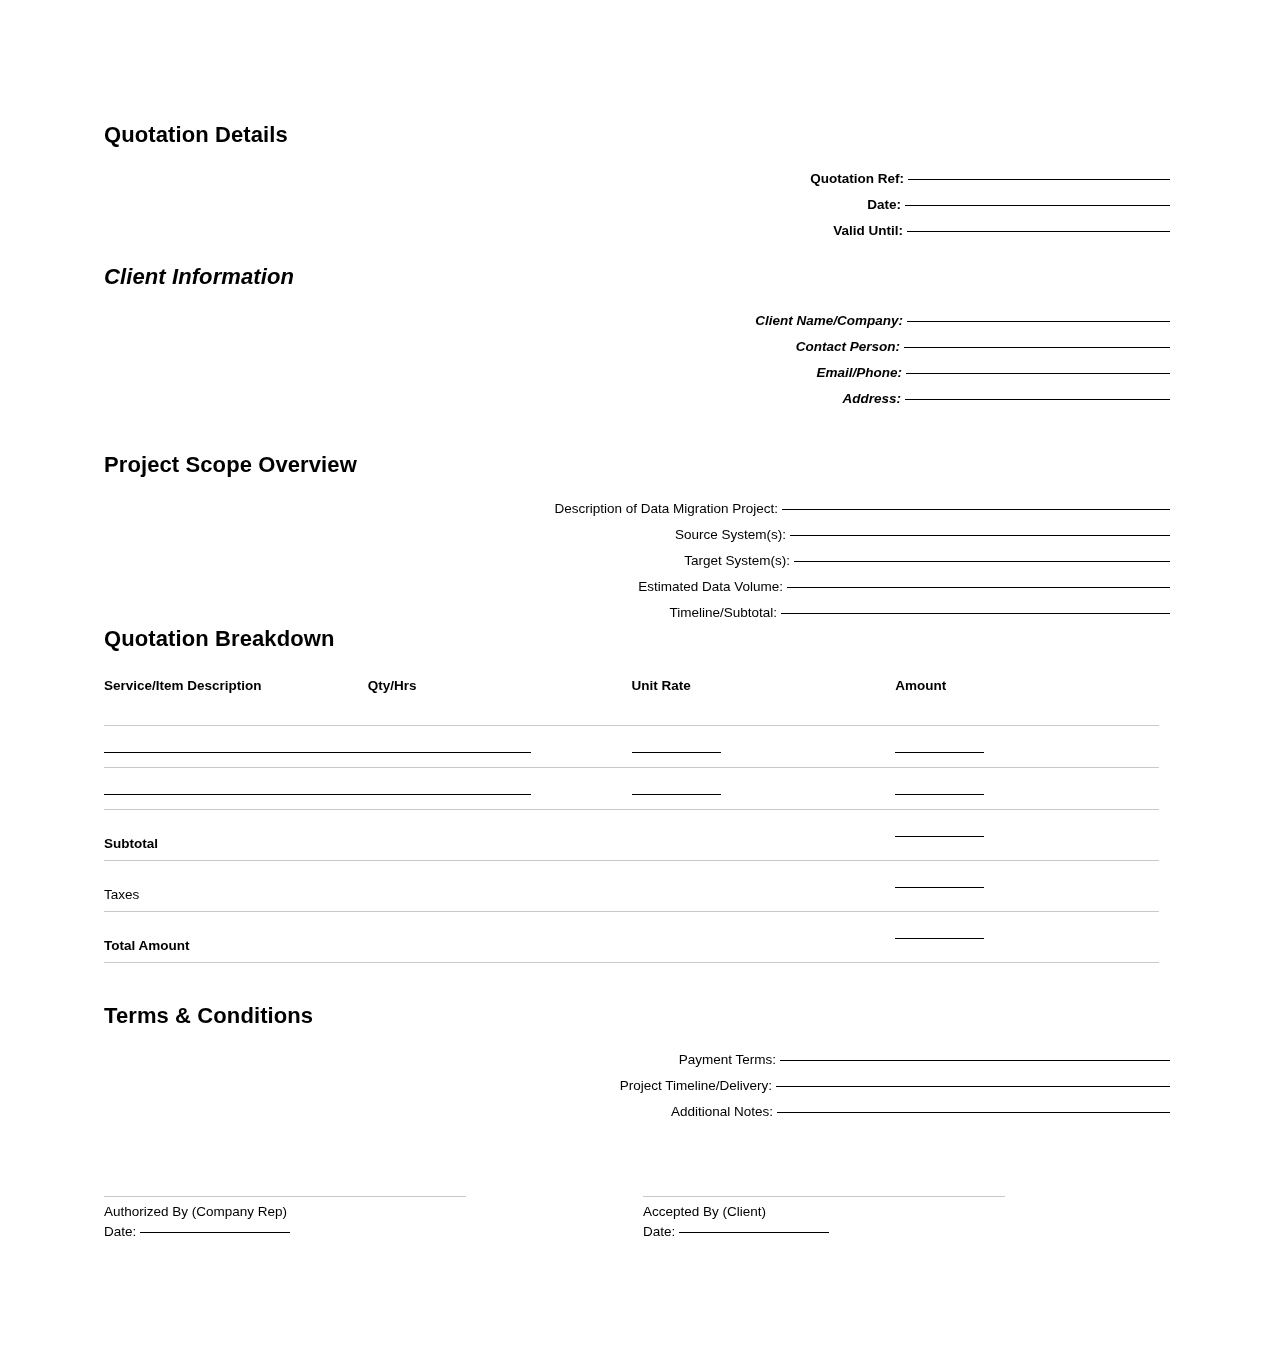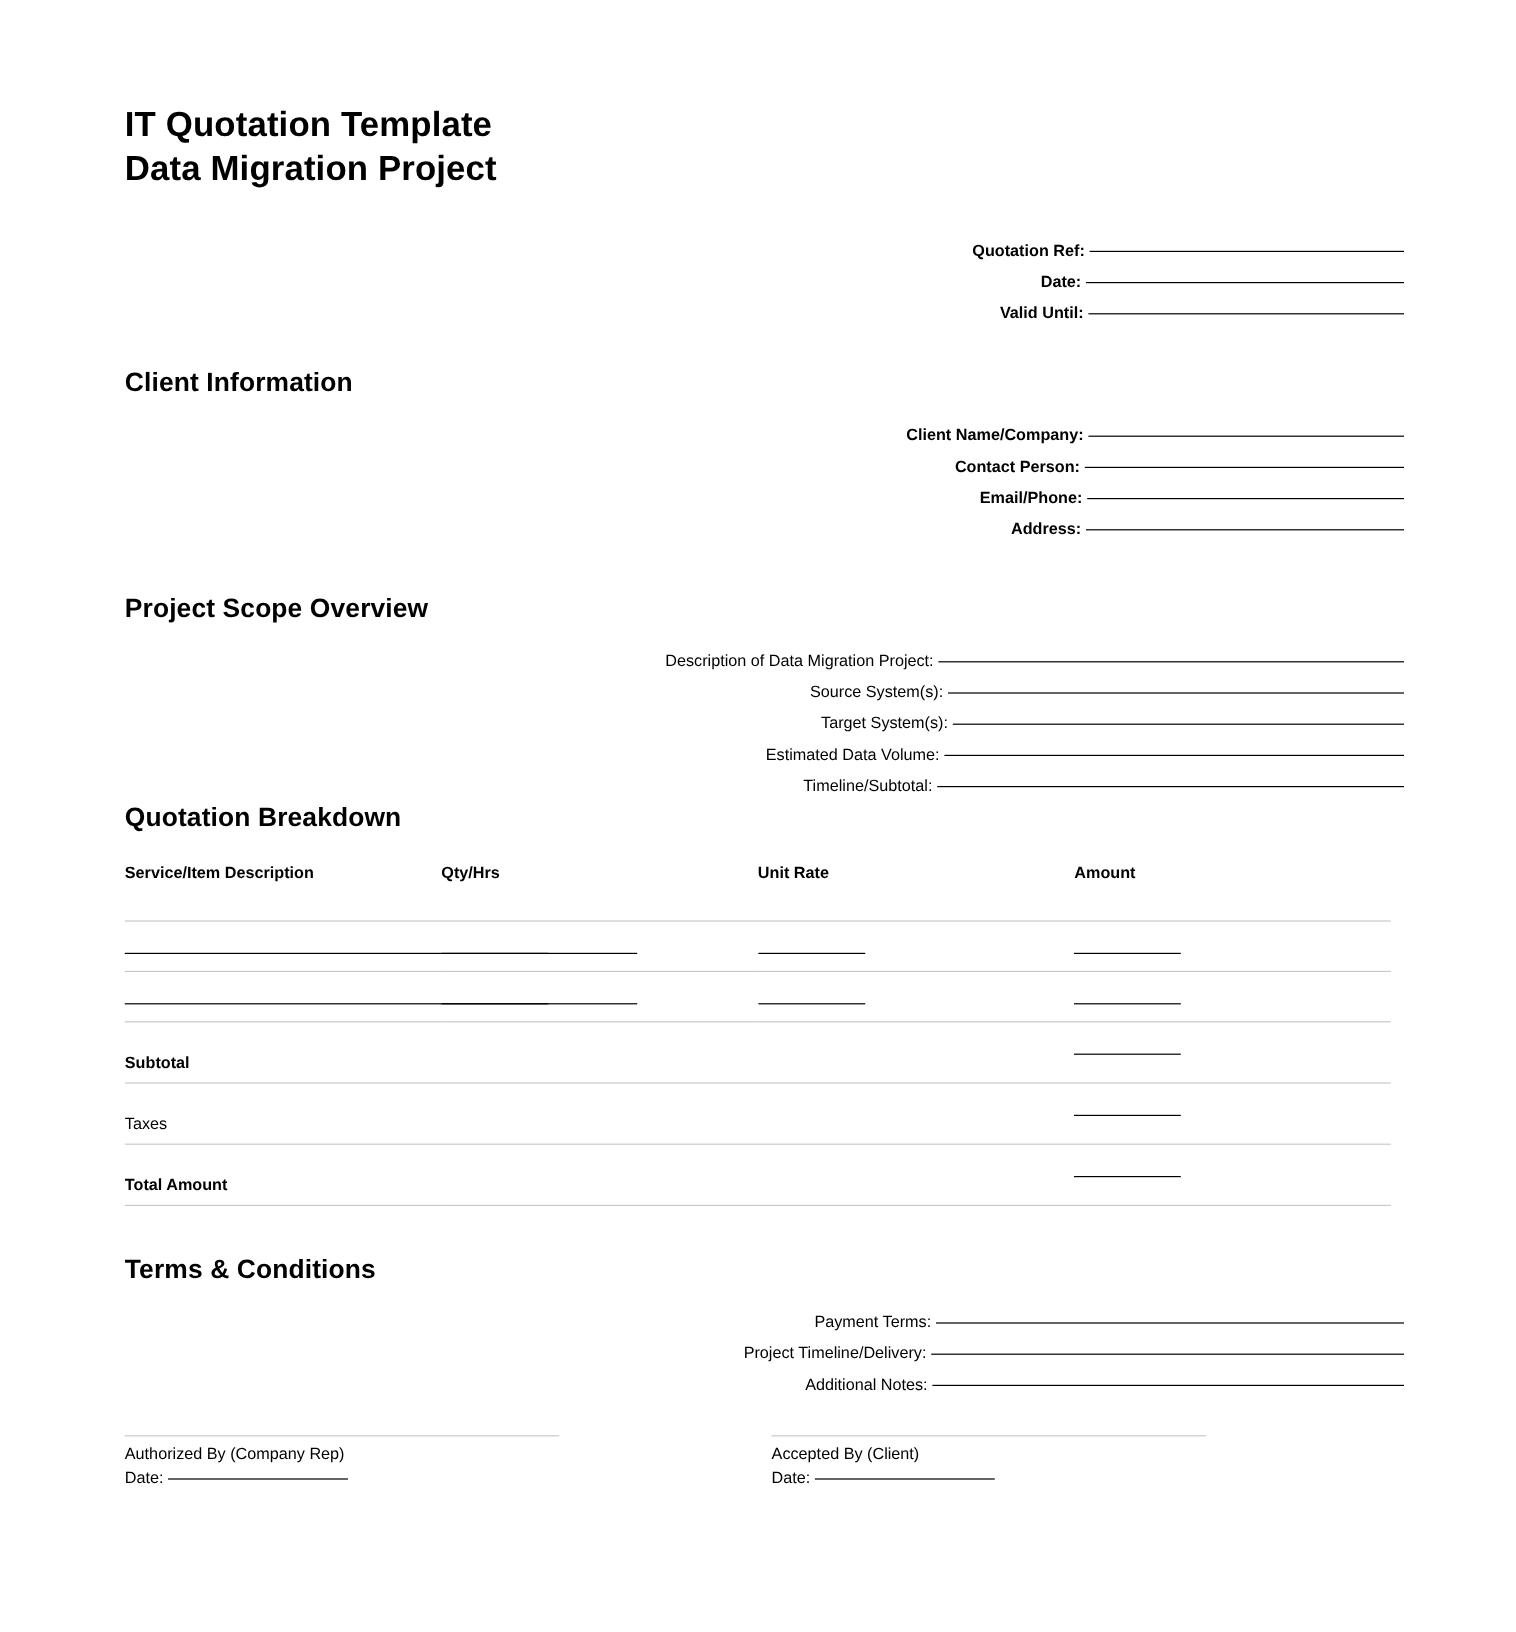--- a/index.html
+++ b/index.html
@@ -53,21 +53,21 @@
     border-bottom: 1.6px solid #000;
     vertical-align: 3px;
     margin-left: 4px;
     height: 0;
   }
 
   
   .sec-quotation-details { margin-top: 36px; }
   .sec-quotation-details .fields { margin-top: 18px; }
 
-  .sec-client { margin-top: 32px; }
+  .sec-client { margin-top: 20px; font-style: italic; }
   .sec-client .fields { margin-top: 18px; }
 
   .sec-scope { margin-top: 40px; }
   .sec-scope .fields { margin-top: 18px; }
 
   .sec-breakdown { }
 
   .sec-terms { margin-top: 40px; }
   .sec-terms .fields { margin-top: 18px; }
 
@@ -136,26 +136,23 @@
   .sig-block.right .sig-rule { width: 362px; }
   .sig-name { margin-top: 5px; }
   .sig-date { white-space: nowrap; }
   .sig-date .blank { vertical-align: 3px; }
 </style>
 </head>
 <body>
 
 <div class="page">
 
-  <div class="doc-title">
-    <span>IT Quotation Template</span>
-    <span class="line2">Data Migration Project</span>
-  </div>
 
   <div class="sec-quotation-details">
+    <div class="section-heading">Quotation Details</div>
     <div class="fields">
         <div class="field-row bold"><span class="f-label">Quotation Ref:</span><span class="blank" style="width: 262px;"></span></div>
         <div class="field-row bold"><span class="f-label">Date:</span><span class="blank" style="width: 265px;"></span></div>
         <div class="field-row bold"><span class="f-label">Valid Until:</span><span class="blank" style="width: 263px;"></span></div>
       </div>
   </div>
 
   <div class="sec-client">
     <div class="section-heading">Client Information</div>
     <div class="fields">

